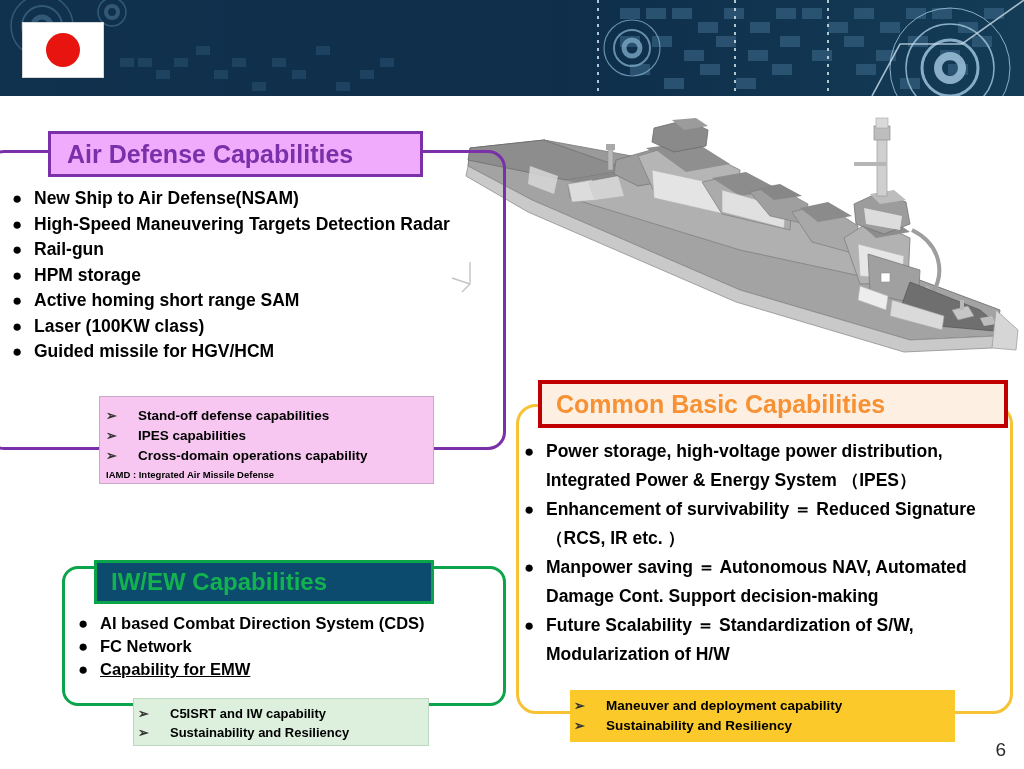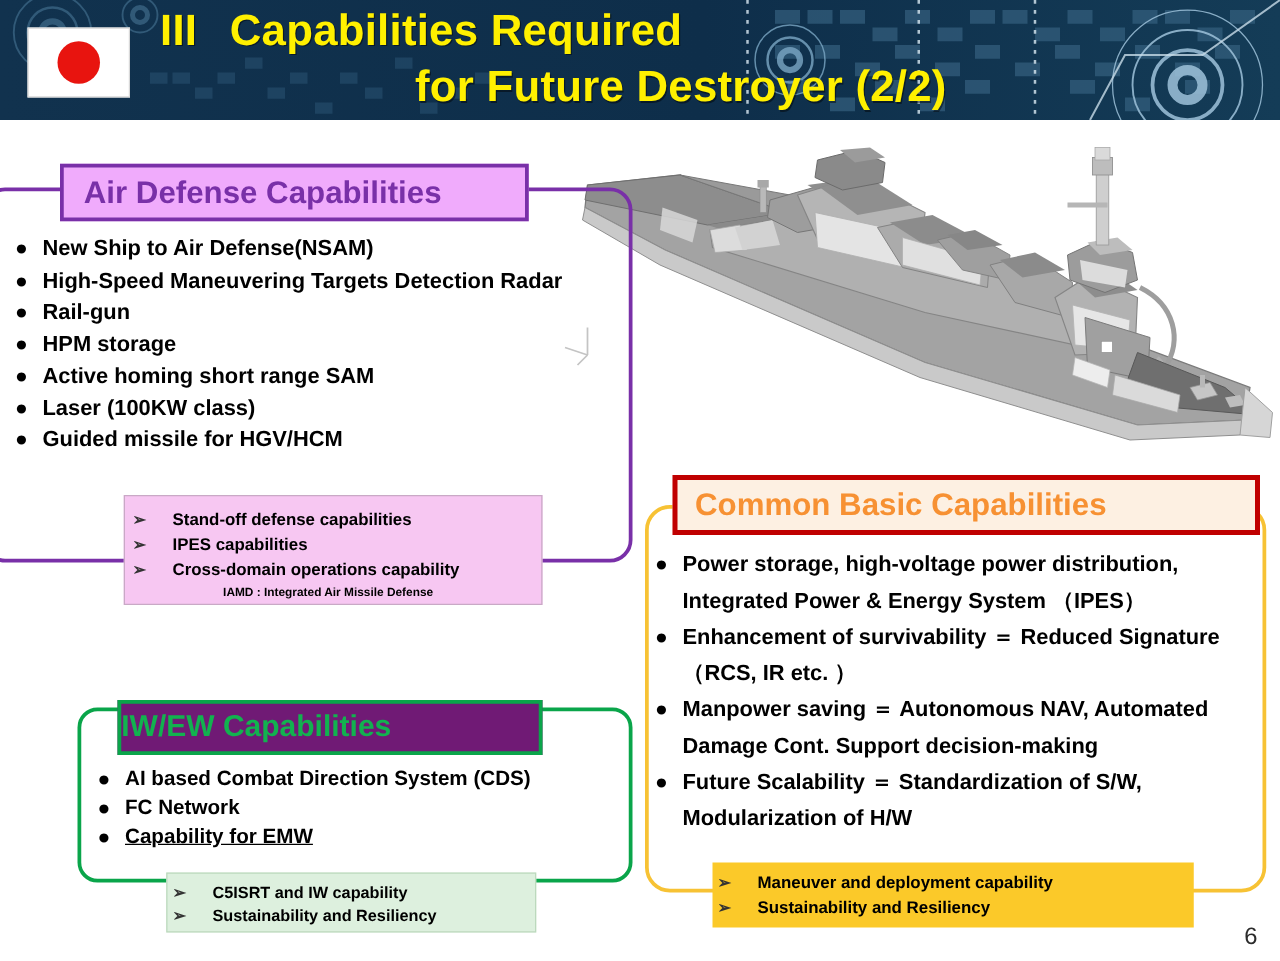--- a/index.html
+++ b/index.html
@@ -113,21 +113,21 @@
     flex: 0 0 auto;
     width: 32px;
     font-size: 13px;
     color: #333333;
     text-align: left;
   }
   .sub-note {
     font-size: 9.5px;
     font-weight: bold;
     color: #000000;
-    text-align: center;
+    text-align: left;
     padding-right: 6px;
     margin-top: 3px;
   }
 
   
   #ad-box {
     left: -14px; top: 150px;
     width: 520px; height: 300px;
     border: 3px solid #7930a8;
     border-radius: 18px;
@@ -155,24 +155,25 @@
   
   #iw-box {
     left: 62px; top: 566px;
     width: 444px; height: 140px;
     border: 3px solid #0aa54a;
     border-radius: 16px;
   }
   #iw-hdr {
     left: 94px; top: 560px;
     width: 340px; height: 44px;
-    background: #701a75;
+    background: #0c4a6e;
     border: 3px solid #0aa54a;
     color: #12b24f;
     font-size: 24px;
+    padding-left: 14px;
   }
   #iw-list { left: 78px; top: 612px; width: 430px; }
   #iw-list .bullet-row { font-size: 16.5px; line-height: 23px; }
   .underline-txt { text-decoration: underline; }
   #iw-sub {
     left: 133px; top: 698px;
     width: 296px; height: 48px;
     background: #ddf0de;
     border: 1px solid #bcd9bd;
     padding: 5px 6px 4px 4px;
@@ -311,26 +312,20 @@
 
       <g fill="none" stroke="#c8dce8" stroke-width="1.6" opacity="0.8">
         <polyline points="1024,0 962,44 900,44 872,96"></polyline>
       </g>
     </svg>
 
     <div id="flag">
       <div id="flag-disc"></div>
     </div>
 
-    <div id="title-block">
-      <div class="title-line" id="title-line-1">
-        <span class="roman">III</span><span>Capabilities Required</span>
-      </div>
-      <div class="title-line" id="title-line-2">for Future Destroyer (2/2)</div>
-    </div>
   </div>
   <div id="banner-underline"></div>
 
   <div id="ship-wrap">
     <svg viewBox="0 0 584 276" width="584" height="276">
 
       <polygon points="30,44 104,36 560,206 556,232 470,236 300,186 92,96 28,62" fill="#a3a3a3" stroke="#7a7a7a" stroke-width="1"></polygon>
 
       <polygon points="28,62 92,96 300,186 470,236 556,232 552,244 464,248 296,198 88,108 26,72" fill="#c9c9c9" stroke="#8f8f8f" stroke-width="0.8"></polygon>
 

